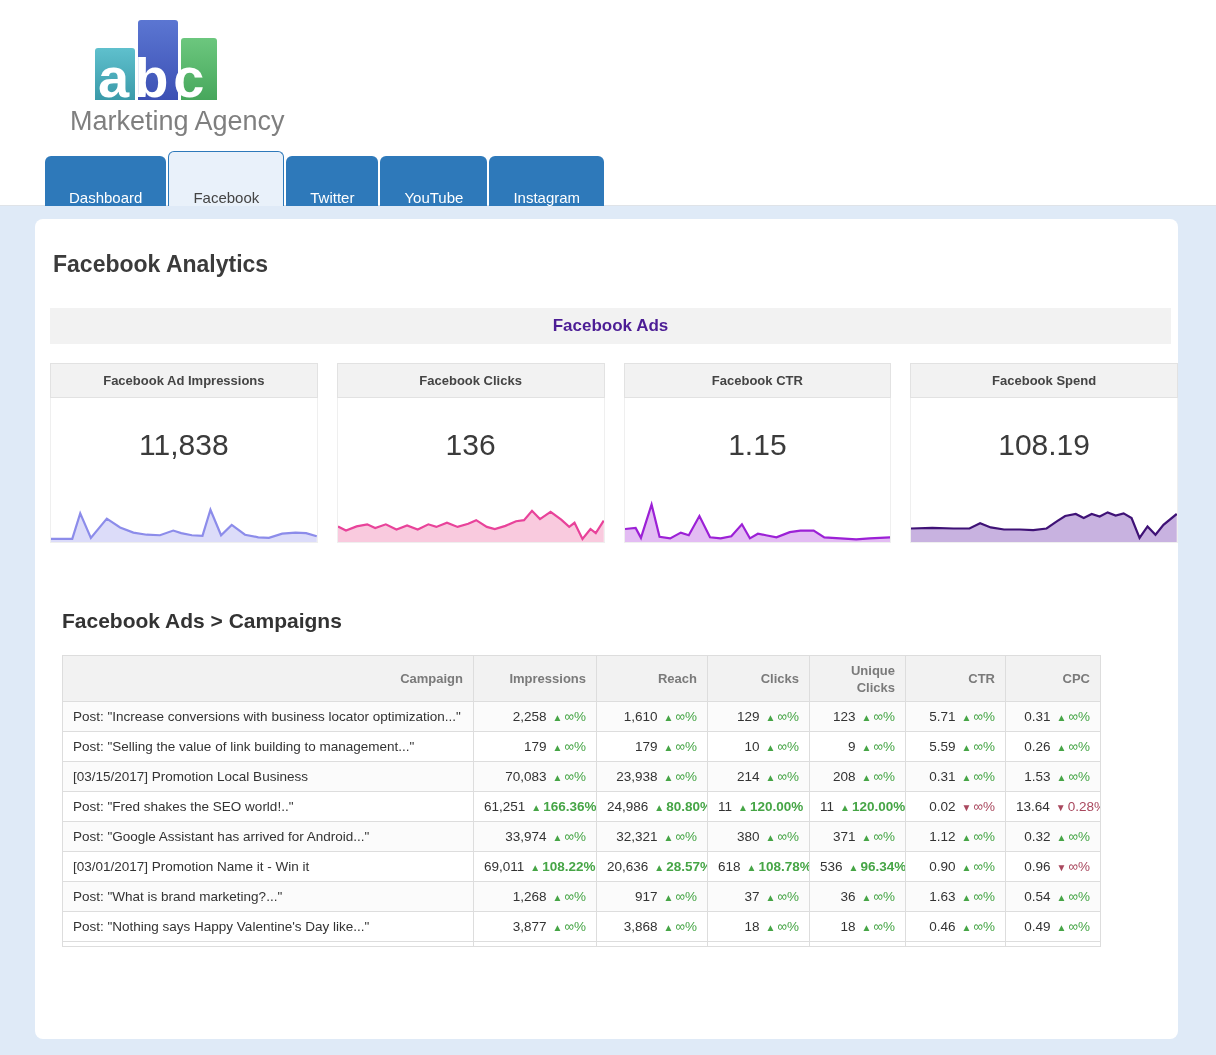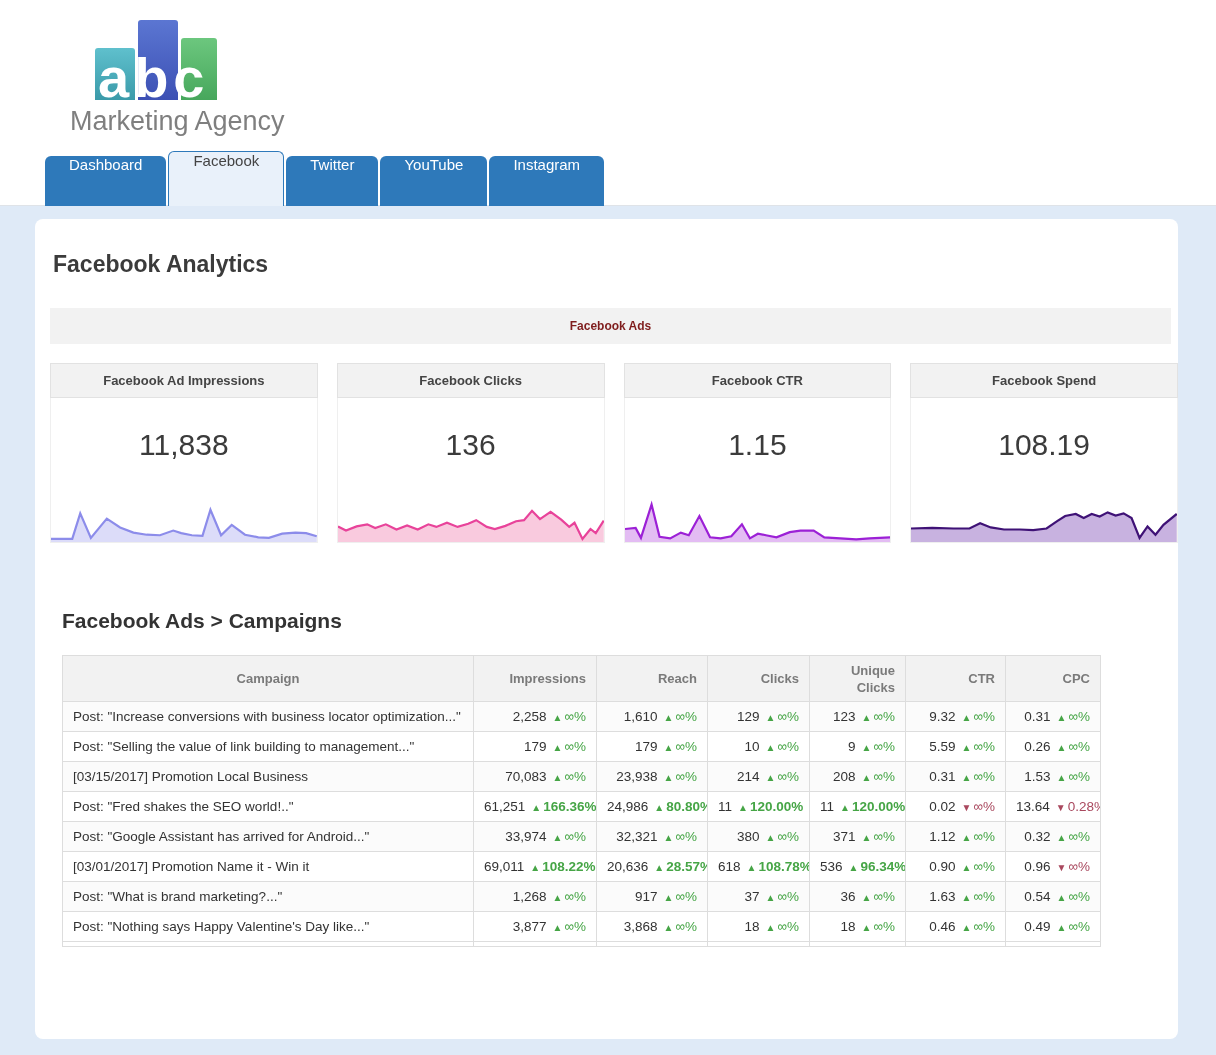--- a/index.html
+++ b/index.html
@@ -11,46 +11,46 @@
   .logo-bars { position:relative; margin-left:45px; height:80px; width:135px; display:flex; align-items:flex-end; gap:3px; }
   .bar { border-radius:3px 3px 0 0; }
   .bar-a { width:40px; height:52px; background:linear-gradient(#5fc0cd,#3a9aa9); }
   .bar-b { width:40px; height:80px; background:linear-gradient(#5b76d2,#3c50b4); }
   .bar-c { width:36px; height:62px; background:linear-gradient(#6cc77e,#47a75c); }
   .logo-letters { position:absolute; left:3px; bottom:-6px; color:#ffffff; font-size:56px; font-weight:bold; letter-spacing:5px; line-height:1; }
   .logo-subtitle { margin-top:6px; color:#7f7f7f; font-size:27px;margin-left:20px; }
 
   
   .tabbar { margin-top:14px; padding-left:45px; border-bottom:1px solid #dfe3e8; display:flex; align-items:flex-end; gap:2px; }
-  .tab { position:relative; margin-bottom:-1px; height:50px; padding:0 24px; display:flex; align-items:flex-start;
+  .tab { position:relative; margin-bottom:-1px; height:50px; padding:0 24px; display:flex; align-items:flex-end;
          background:#2e79ba; color:#ffffff; font-size:15px; border-radius:6px 6px 0 0; cursor:pointer; }
   .tab.active { height:55px; background:#e9f1fa; color:#444444; border:1px solid #2e79ba; border-bottom:none; z-index:2; }
 
   
   .content { background:#dfeaf7; padding:13px 38px 24px 35px; min-height:843px; }
   .card { background:#ffffff; border-radius:8px; min-height:820px; padding:16px 0 20px 0; }
   .page-title { margin:16px 0 0 18px; font-size:23px; font-weight:bold; color:#3b3b3b; }
   .section-bar { margin:30px 7px 0 15px; height:36px; background:#f2f2f2; display:flex; align-items:center; justify-content:center; }
-  .section-bar span { font-size:12px; font-weight:bold; color:#7f1d1d;text-align:right; }
+  .section-bar span { font-size:17px; font-weight:bold; color:#4c1d95;text-align:right; }
 
   
   .metrics-row { margin:19px 0 0 15px; display:flex; gap:19px; }
   .metric-card { width:278px; }
   .metric-head { height:35px; background:#f2f2f2; border:1px solid #e2e2e2; display:flex; align-items:center; justify-content:center;
                  font-size:13px; font-weight:bold; color:#444444; }
   .metric-body { position:relative; height:145px; background:#ffffff; border:1px solid #efefef; border-top:none; overflow:hidden; }
   .metric-value { text-align:center; margin-top:30px; font-size:30px; color:#3b3b3b; }
   .sparkline { position:absolute; left:0; right:0; bottom:0; width:100%; height:52px; display:block; }
 
   
   .table-heading { margin:66px 0 0 27px; font-size:21px; font-weight:bold; color:#333333; }
   table.campaigns { margin:22px 0 0 27px; width:1038px; border-collapse:collapse; table-layout:fixed; }
   .campaigns th { background:#f2f2f2; border:1px solid #dddddd; color:#7a7a7a; font-size:13px; font-weight:bold;
                   text-align:right; padding:5px 10px; height:46px; line-height:17px; }
-  .campaigns th:first-child { text-align:center;margin-left:28px; }
+  .campaigns th:first-child { text-align:right;margin-left:28px; }
   .campaigns td { border:1px solid #dddddd; font-size:13.5px; color:#333333; padding:7px 10px; text-align:right; white-space:nowrap; overflow:hidden; }
   .campaigns td:first-child { text-align:left; }
   .campaigns tr:nth-child(odd) td { background:#fbfbfb; }
   .campaigns tr:nth-child(even) td { background:#ffffff; }
   .campaigns tr.stub td { padding:0; height:5px; background:#ffffff; }
   .tri { font-size:10px; margin:0 2px 0 6px; }
   .tri.up { color:#46a546; }
   .tri.down { color:#a9485e; }
   .pct.up { color:#46a546; }
   .pct.down { color:#a9485e; }
@@ -158,21 +158,21 @@
             <th>CPC</th>
           </tr>
         </thead>
       <tbody id="tbody">
           <tr>
             <td>Post: "Increase conversions with business locator optimization..."</td>
             <td><span>2,258</span><span class="tri up">▲</span><span class="pct up">∞%</span></td>
             <td><span>1,610</span><span class="tri up">▲</span><span class="pct up">∞%</span></td>
             <td><span>129</span><span class="tri up">▲</span><span class="pct up">∞%</span></td>
             <td><span>123</span><span class="tri up">▲</span><span class="pct up">∞%</span></td>
-            <td><span>9.32</span><span class="tri up">▲</span><span class="pct up">∞%</span></td>
+            <td><span>5.71</span><span class="tri up">▲</span><span class="pct up">∞%</span></td>
             <td><span>0.31</span><span class="tri up">▲</span><span class="pct up">∞%</span></td>
           </tr>
           <tr>
             <td>Post: "Selling the value of link building to management..."</td>
             <td><span>179</span><span class="tri up">▲</span><span class="pct up">∞%</span></td>
             <td><span>179</span><span class="tri up">▲</span><span class="pct up">∞%</span></td>
             <td><span>10</span><span class="tri up">▲</span><span class="pct up">∞%</span></td>
             <td><span>9</span><span class="tri up">▲</span><span class="pct up">∞%</span></td>
             <td><span>5.59</span><span class="tri up">▲</span><span class="pct up">∞%</span></td>
             <td><span>0.26</span><span class="tri up">▲</span><span class="pct up">∞%</span></td>

